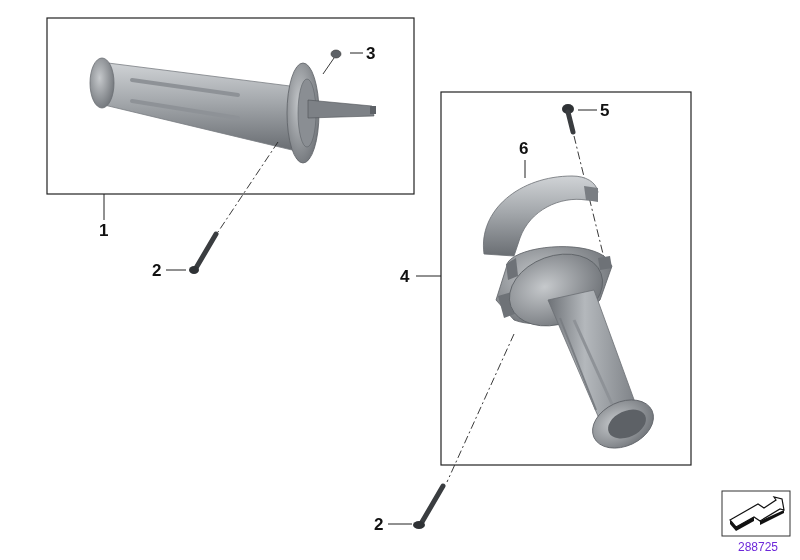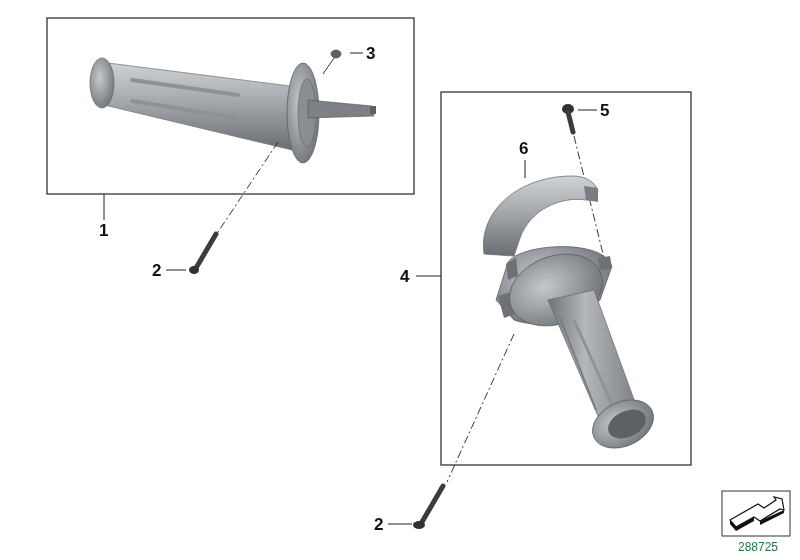--- a/index.html
+++ b/index.html
@@ -1,19 +1,19 @@
 <!DOCTYPE html>
 <html><head>
   <meta charset="utf-8">
   <style>
     html, body { margin: 0; padding: 0; background: #ffffff; }
     body { width: 800px; height: 560px; position: relative; overflow: hidden; font-family: "Liberation Sans", sans-serif; }
     .canvas { position: absolute; left: 0; top: 0; width: 800px; height: 560px; }
     .label { position: absolute; font-family: "Liberation Sans", sans-serif; font-weight: bold; font-size: 17px; color: #111; line-height: 1; }
-    .ref { position: absolute; left: 726px; top: 540px; width: 64px; text-align: center; font-size: 12px; color: #15803d; font-family: "Liberation Sans", sans-serif; }
+    .ref { position: absolute; left: 726px; top: 540px; width: 64px; text-align: center; font-size: 12px; color: #6d28d9; font-family: "Liberation Sans", sans-serif; }
   </style>
 </head>
 <body>
 
 <div class="canvas">
   <svg width="800" height="560" viewBox="0 0 800 560" xmlns="http://www.w3.org/2000/svg">
     <defs>
       <linearGradient id="gripGradA" x1="0" y1="0" x2="0" y2="1">
         <stop offset="0" stop-color="#d0d3d6"></stop>
         <stop offset="0.45" stop-color="#a4a8ac"></stop>

